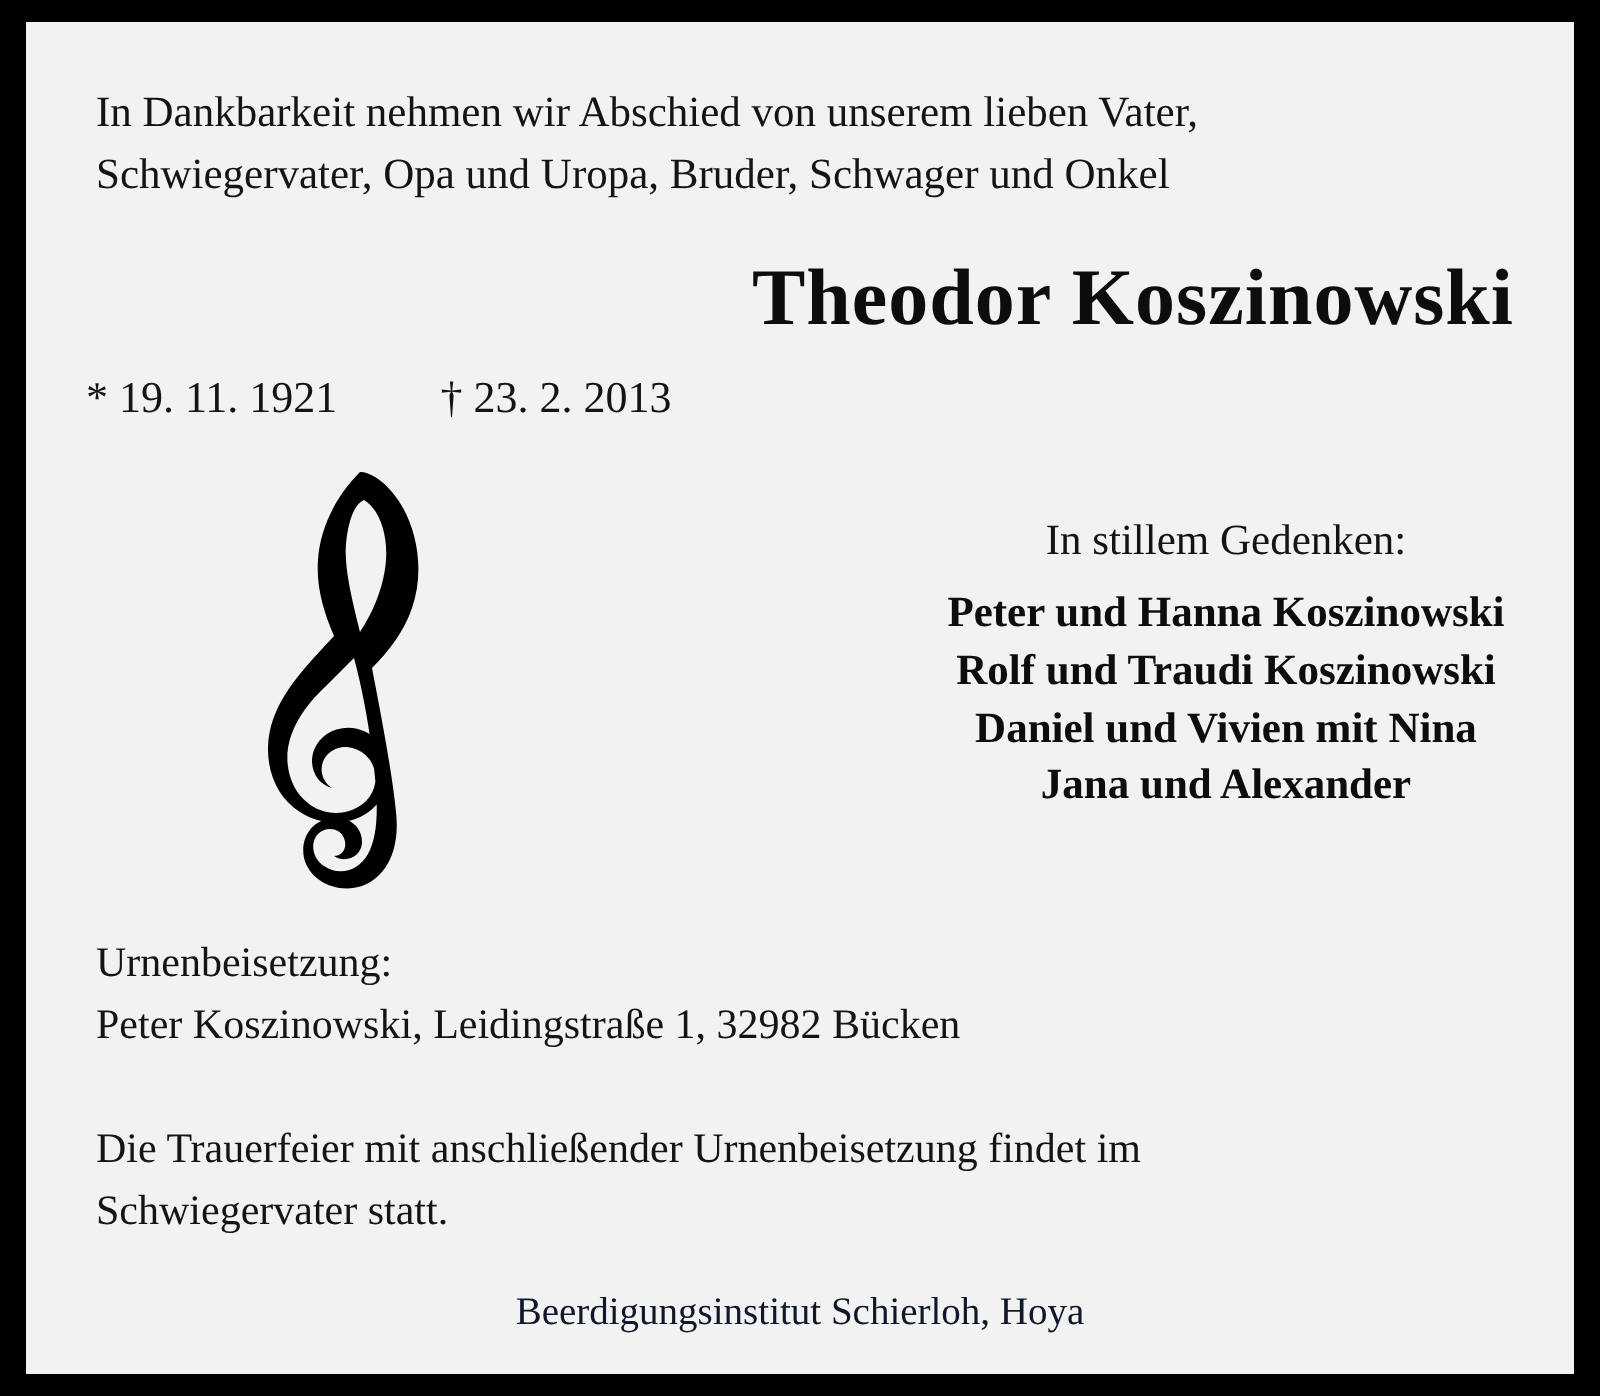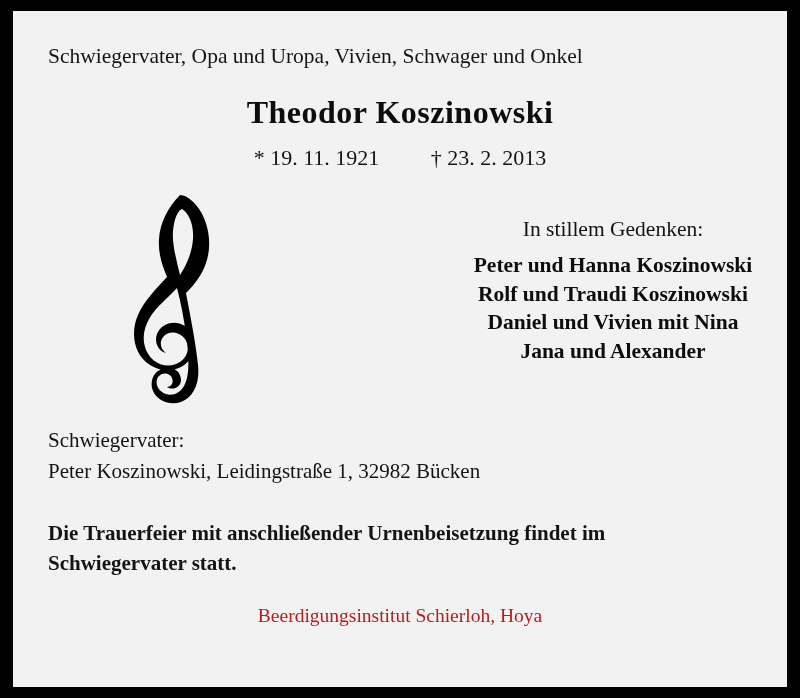--- a/index.html
+++ b/index.html
@@ -39,29 +39,29 @@
     text-align: justify;
     text-align-last: left;
     color: #141414;
     margin: 8px 8px 0 5px;
   }
   .intro-line {
     display: block;
     white-space: nowrap;
   }
   .name {
-    text-align: center;
-    font-size: 32px;
+    text-align: right;
+    font-size: 40px;
     font-weight: bold;
     letter-spacing: 0.5px;
     margin-top: 22px;
     color: #0d0d0d;
   }
   .dates {
-    text-align: center;
+    text-align: left;
     font-size: 22px;
     margin-top: 14px;
     color: #141414;
   }
   .dates .birth { margin-right: 46px; }
   .middle {
     position: relative;
     margin-top: 22px;
     height: 230px;
     text-decoration: underline;
@@ -101,39 +101,39 @@
   }
   .ceremony {
     margin-top: 32px;
     margin-left: 5px;
     margin-right: 12px;
     font-size: 21px;
     line-height: 1.45;
     color: #141414;
     text-align: justify;
     text-align-last: left;
-    font-weight: bold;
   }
   .ceremony .l1 { display: block; }
   .ceremony .l2 { display: block; }
   .institute {
     margin-top: 26px;
     text-align: center;
     font-size: 19.5px;
-    color: #b91c1c;
+    color: #0f172a;
   }
 </style>
 </head>
 <body>
 
 <div class="notice">
   <div class="inner">
 
     <div class="intro">
-      <span class="intro-line">Schwiegervater, Opa und Uropa, Vivien, Schwager und Onkel</span>
+      <span class="intro-line">In Dankbarkeit nehmen wir Abschied von unserem lieben Vater,</span>
+      <span class="intro-line">Schwiegervater, Opa und Uropa, Bruder, Schwager und Onkel</span>
     </div>
 
     <div class="name">Theodor Koszinowski</div>
 
     <div class="dates">
       <span class="birth">* 19. 11. 1921</span>
       <span class="death">† 23. 2. 2013</span>
     </div>
 
     <div class="middle">
@@ -184,21 +184,21 @@
         <div class="heading">In stillem Gedenken:</div>
         <div class="person">Peter und Hanna Koszinowski</div>
         <div class="person">Rolf und Traudi Koszinowski</div>
         <div class="person">Daniel und Vivien mit Nina</div>
         <div class="person">Jana und Alexander</div>
       </div>
 
     </div>
 
     <div class="address">
-      <div>Schwiegervater:</div>
+      <div>Urnenbeisetzung:</div>
       <div>Peter Koszinowski, Leidingstraße 1, 32982 Bücken</div>
     </div>
 
     <div class="ceremony">
       <span class="l1">Die Trauerfeier mit anschließender Urnenbeisetzung findet im</span>
       <span class="l2">Schwiegervater statt.</span>
     </div>
 
     <div class="institute">Beerdigungsinstitut Schierloh, Hoya</div>
 

